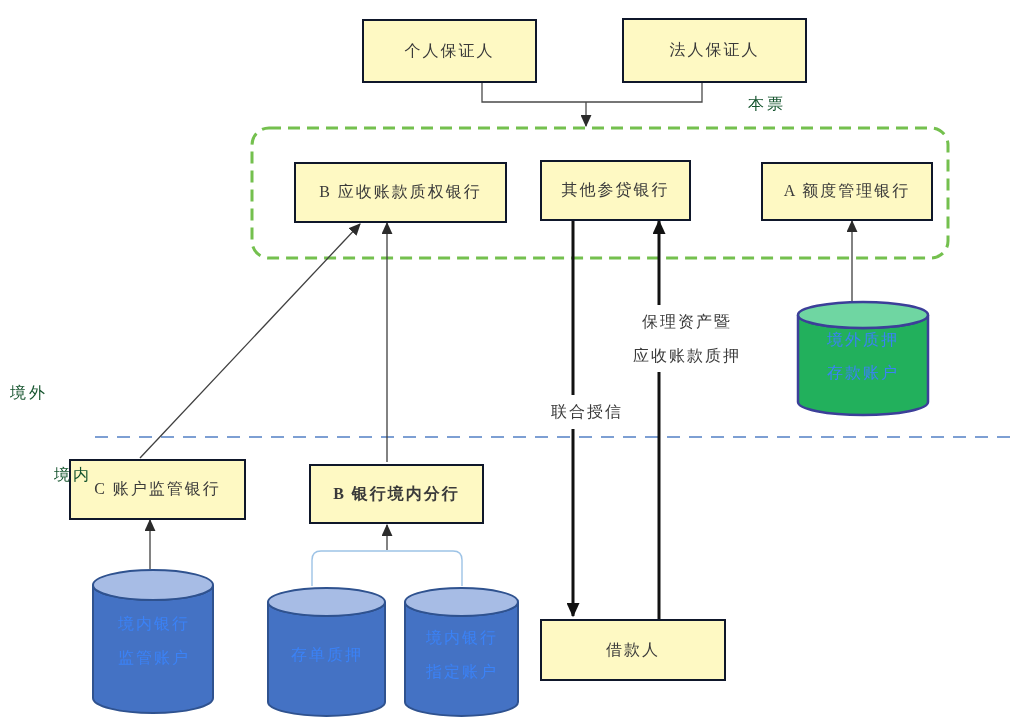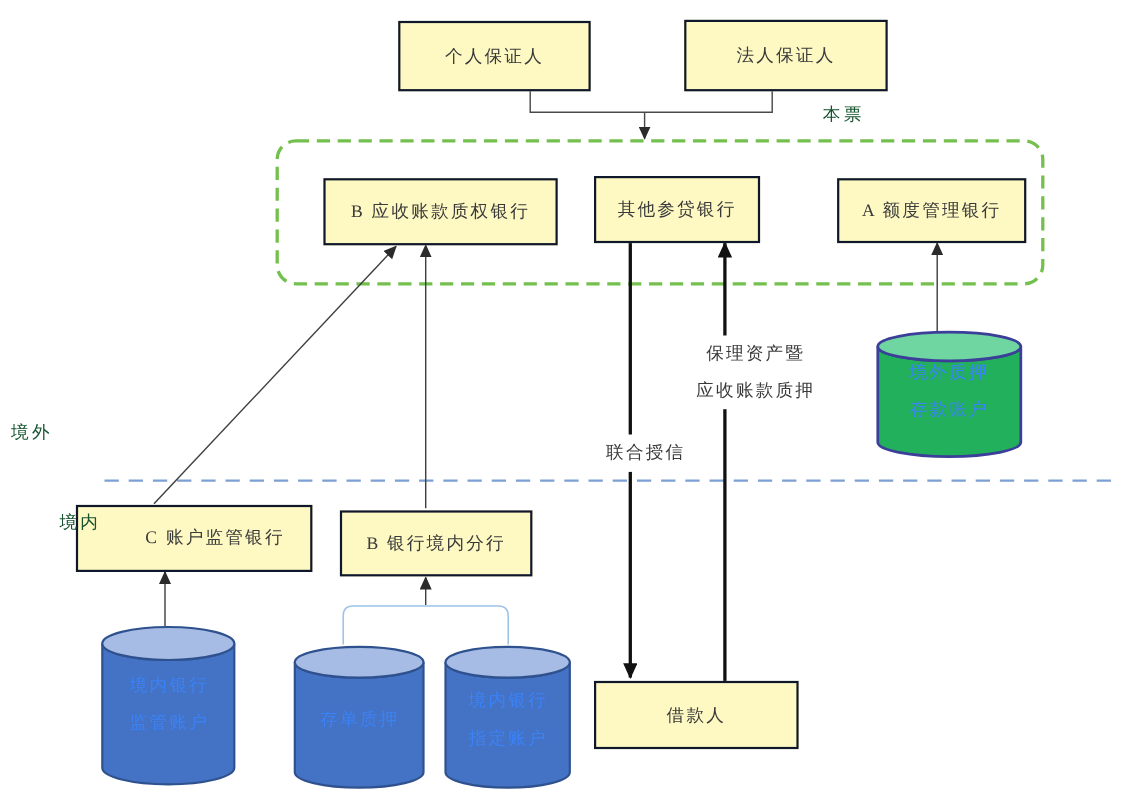--- a/index.html
+++ b/index.html
@@ -89,23 +89,23 @@
   <div class="node" style="left:362px;top:19px;width:171px;height:60px;">个人保证人</div>
 
   <div class="node" style="left:622px;top:18px;width:181px;height:61px;">法人保证人</div>
 
   <div class="node" style="left:294px;top:162px;width:209px;height:57px;">B 应收账款质权银行</div>
 
   <div class="node" style="left:540px;top:160px;width:147px;height:57px;">其他参贷银行</div>
 
   <div class="node" style="left:761px;top:162px;width:168px;height:55px;">A 额度管理银行</div>
 
-  <div class="node" style="left:69px;top:459px;width:173px;height:57px;padding-left:38px;">C 账户监管银行</div>
+  <div class="node" style="left:69px;top:459px;width:173px;height:57px;">C 账户监管银行</div>
 
-  <div class="node" style="left:309px;top:464px;width:171px;height:56px;">B 银行境内分行</div>
+  <div class="node" style="left:309px;top:464px;width:171px;height:56px;font-weight:bold;">B 银行境内分行</div>
 
   <div class="node" style="left:540px;top:619px;width:182px;height:58px;">借款人</div>
 
   <div class="cyl-label" style="left:154px;top:607px;">境内银行
 监管账户</div>
 
   <div class="cyl-label" style="left:327px;top:638px;">存单质押</div>
 
   <div class="cyl-label" style="left:462px;top:621px;">境内银行
 指定账户</div>

